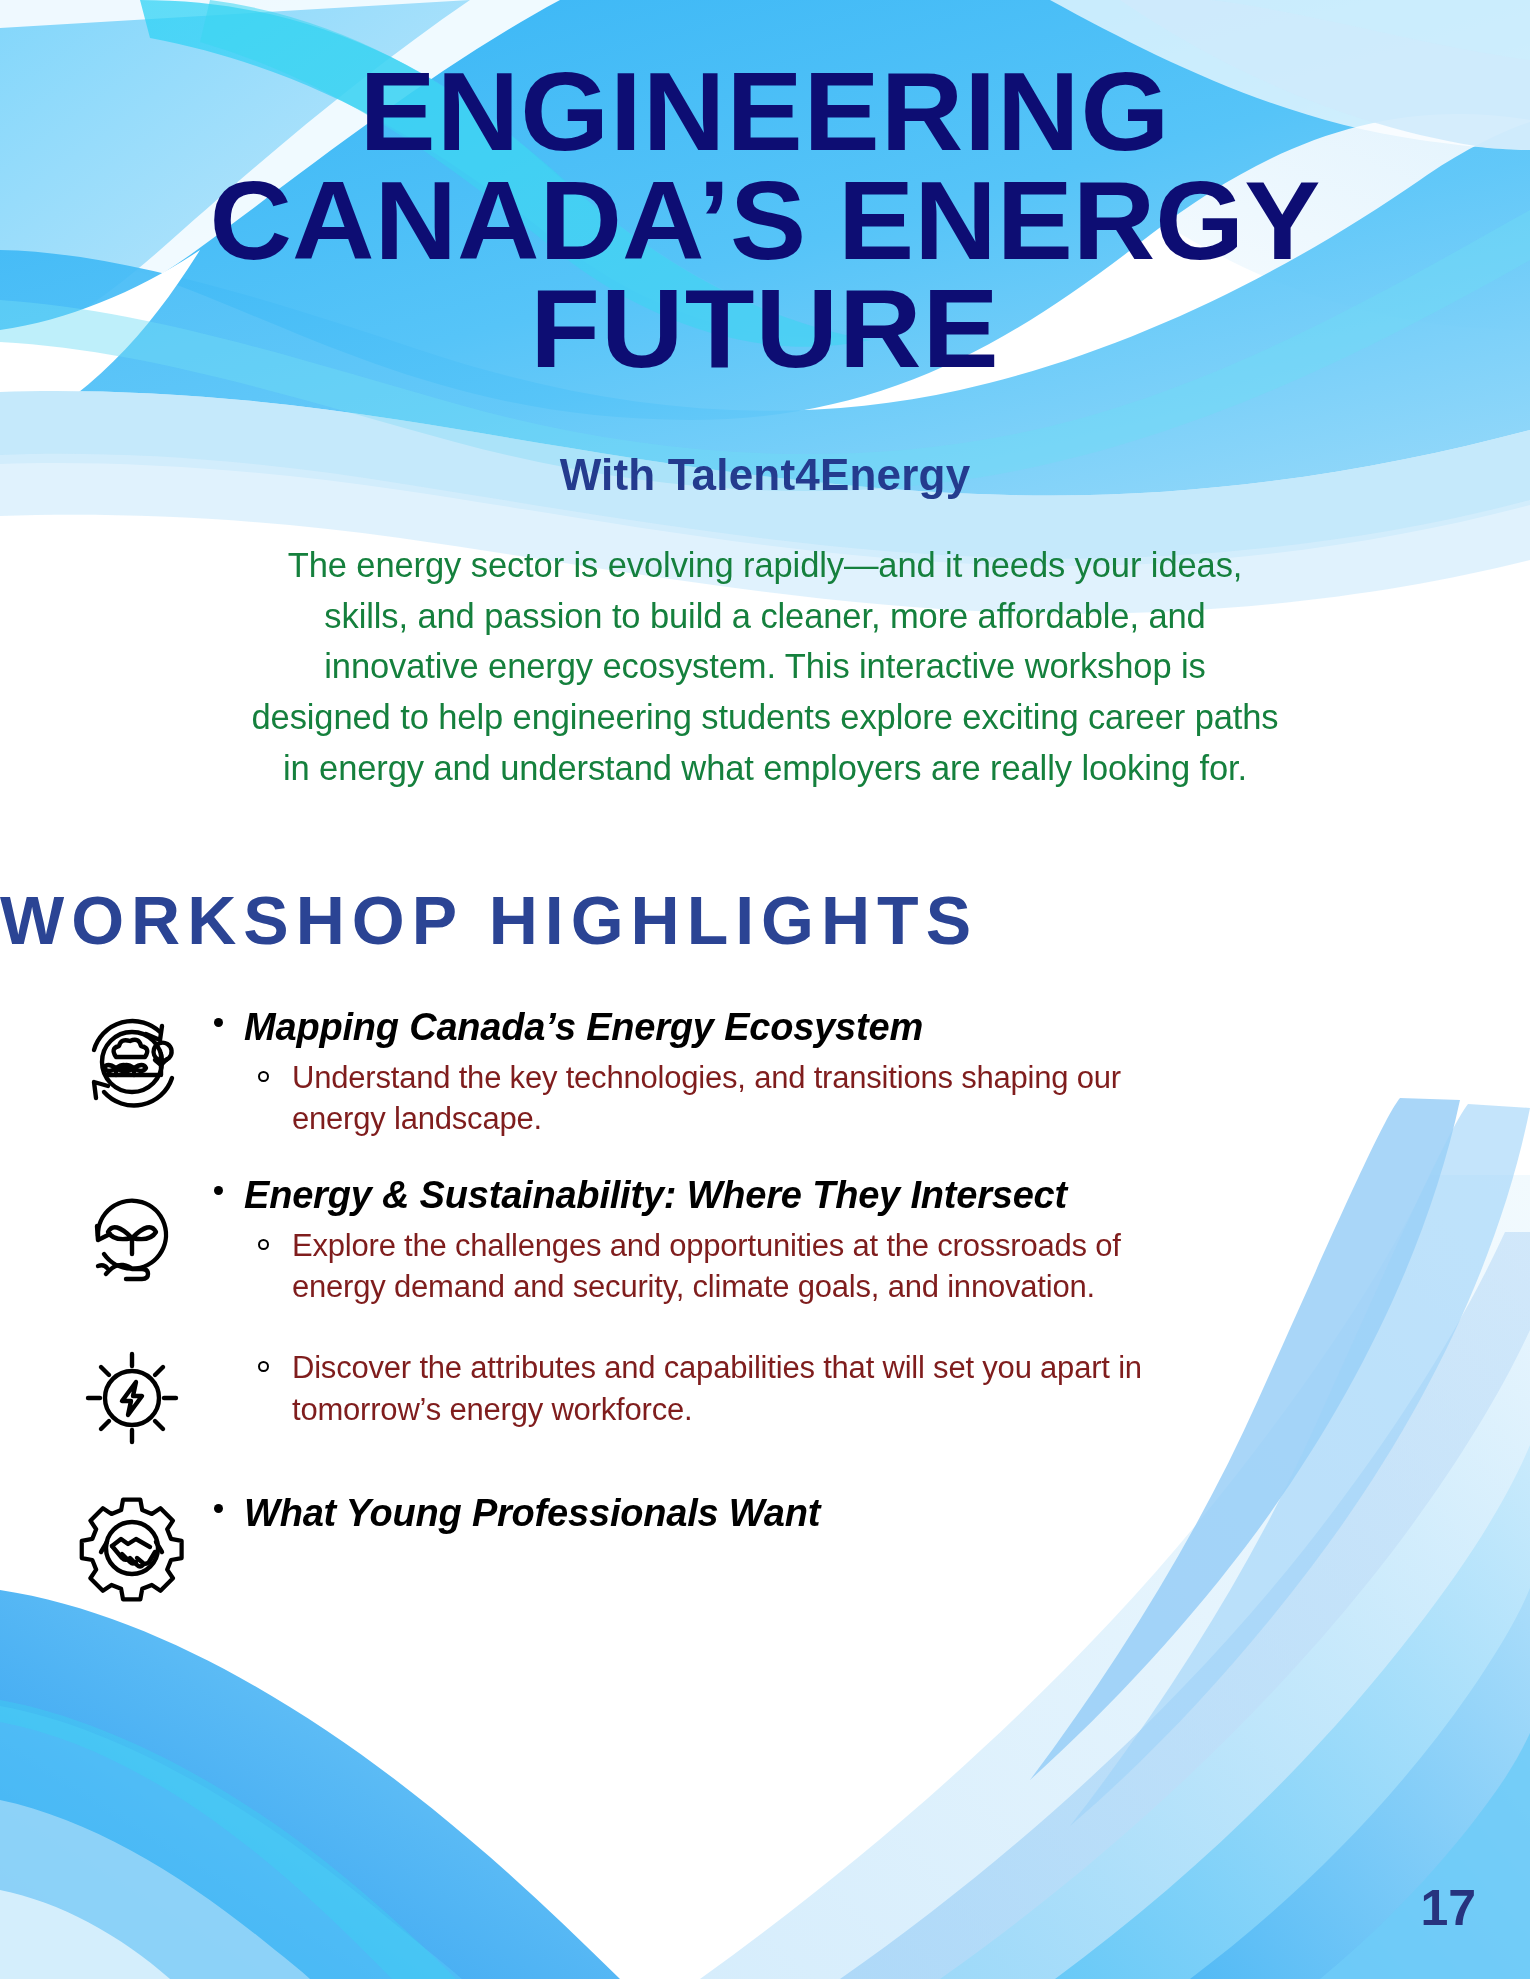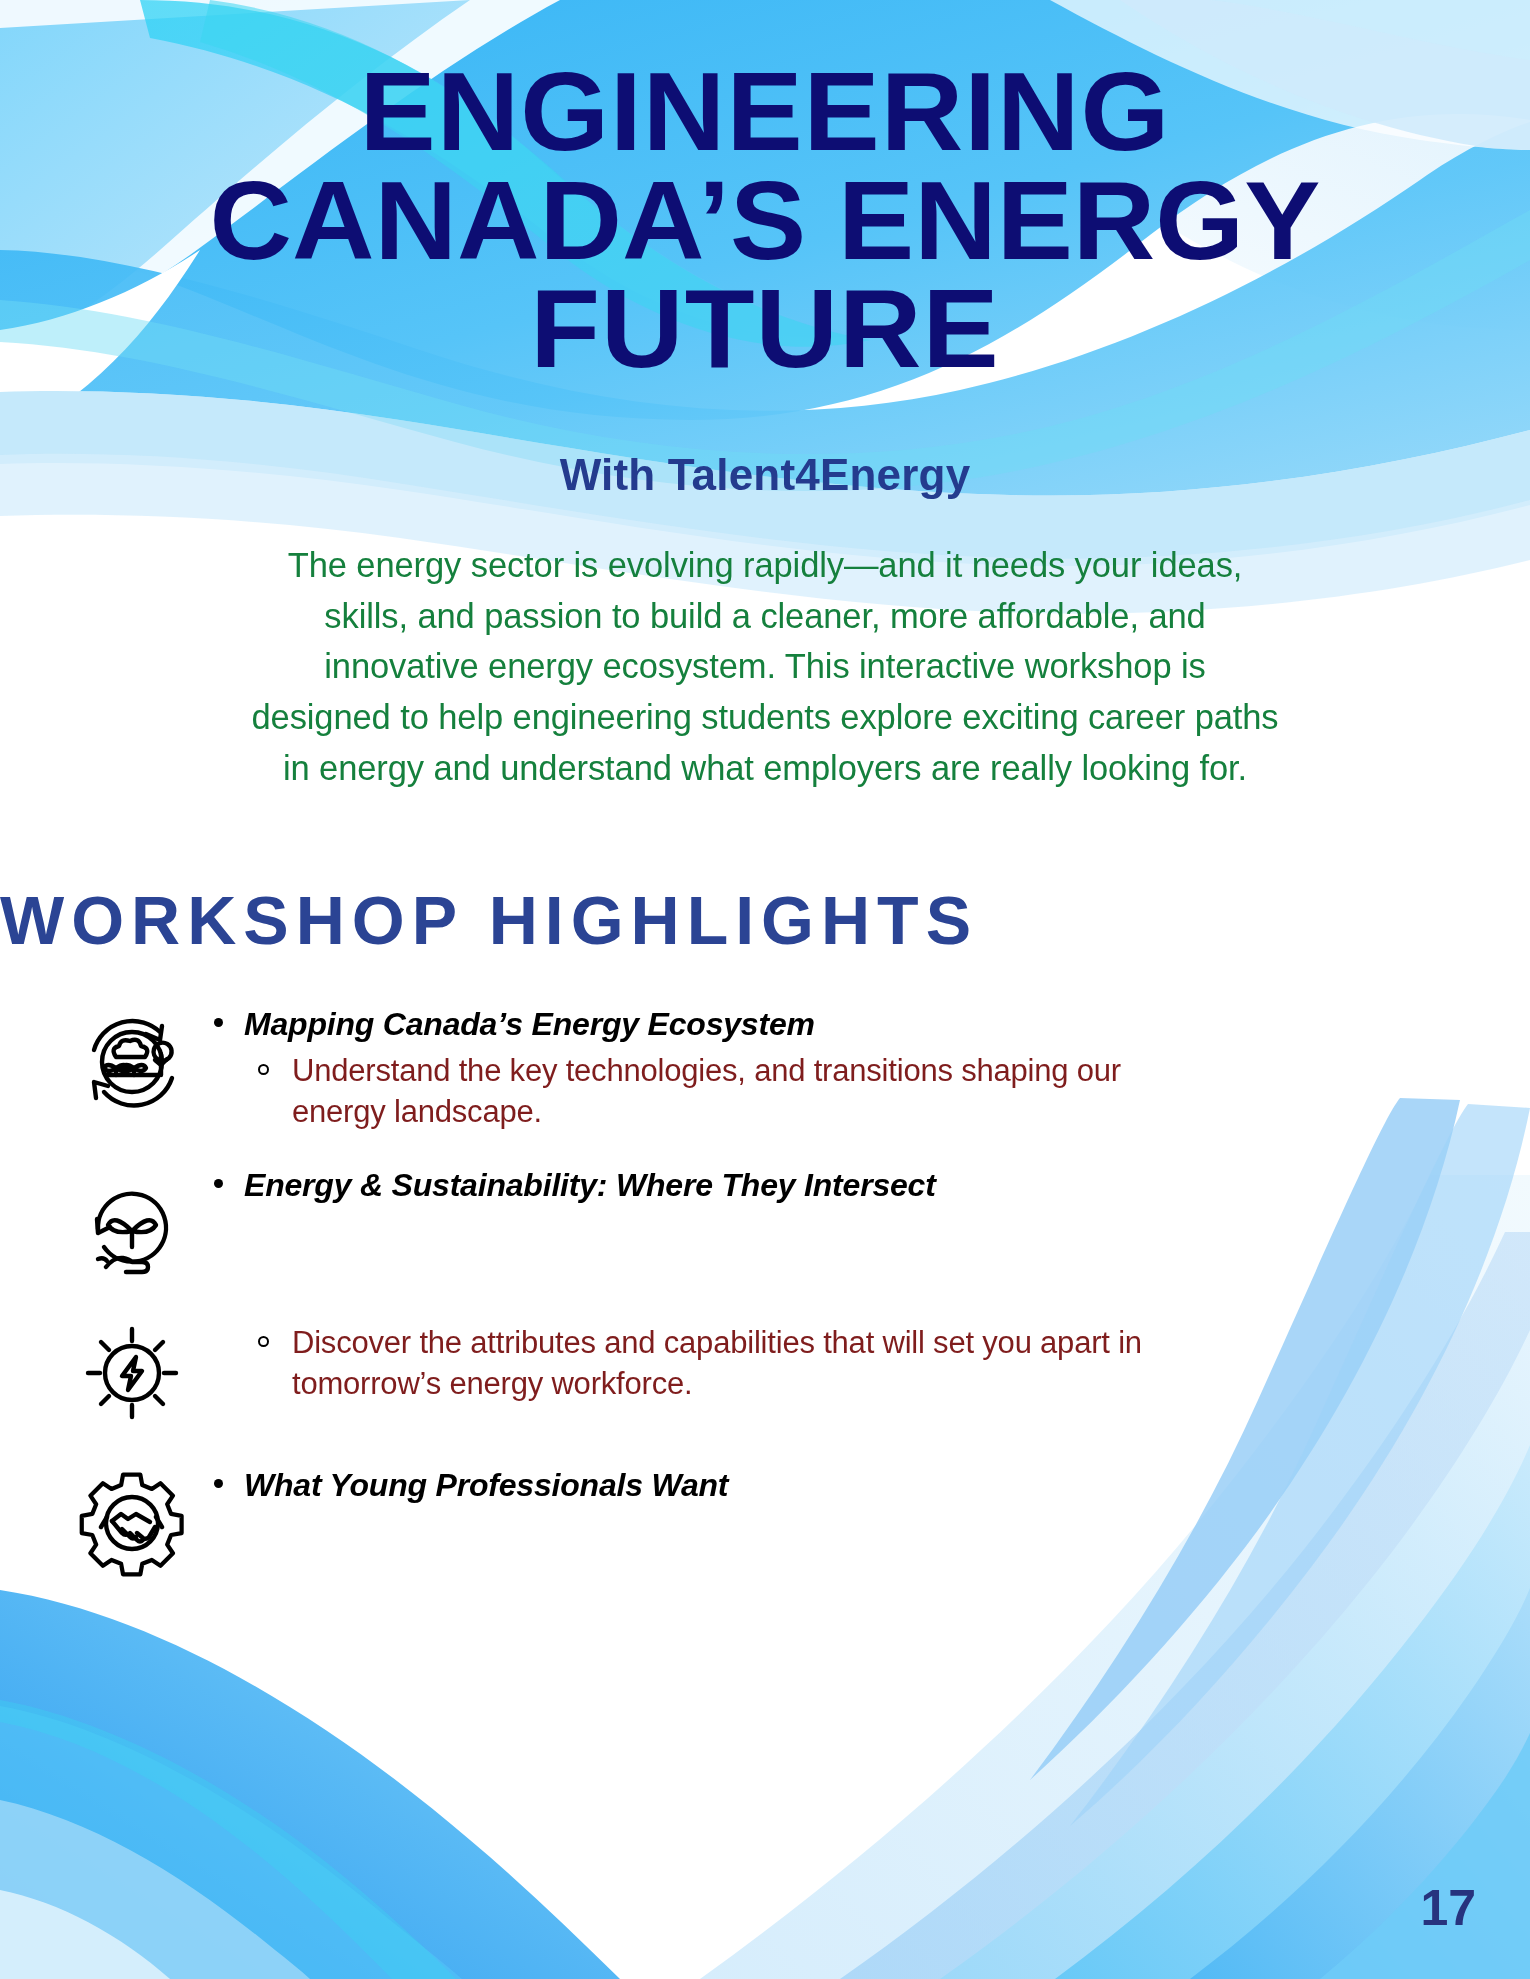--- a/index.html
+++ b/index.html
@@ -86,21 +86,21 @@
     justify-content:center;
     margin-top:2px;
   }
   .hl-icon svg { width:112px; height:112px; display:block; }
 
   .hl-body { flex:1 1 auto; padding-top:4px; }
 
   .hl-head {
     position:relative;
     padding-left:52px;
-    font-size:32px;
+    font-size:38px;
     font-weight:bold;
     font-style:italic;
     color:#000000;
     letter-spacing:-0.2px;
     line-height:1.2;
   }
   .hl-head::before {
     content:"";
     position:absolute;
     left:22px; top:13px;
@@ -331,20 +331,21 @@
           <path d="M21 52 L22 66 L34 60"></path>
           <path d="M56 64 q-18 4 -24 -6 q6 -12 24 6 Z"></path>
           <path d="M56 64 q18 4 24 -6 q-6 -12 -24 6 Z"></path>
           <line x1="56" y1="64" x2="56" y2="80"></line>
           <path d="M30 100 q8 -10 17 -9 q6 1 9 4 l10 0 q6 0 6 5 q0 5 -6 5 l-16 0"></path>
           <path d="M22 92 q6 -2 9 2"></path>
         </svg>
       </div>
       <div class="hl-body">
         <div class="hl-head">Energy &amp; Sustainability: Where They Intersect</div>
+        <div class="hl-sub">Explore the challenges and opportunities at the crossroads of energy demand and security, climate goals, and innovation.</div>
       </div>
     </div>
 
     <div class="hl-row">
       <div class="hl-icon">
         <svg viewBox="0 0 112 112" fill="none" stroke="#000" stroke-width="4.4" stroke-linecap="round" stroke-linejoin="round">
           <circle cx="56" cy="56" r="27"></circle>
           <path d="M60 40 L46 59 L55 59 L52 73 L66 54 L57 54 Z"></path>
           <line x1="56" y1="12" x2="56" y2="24"></line>
           <line x1="56" y1="88" x2="56" y2="100"></line>

